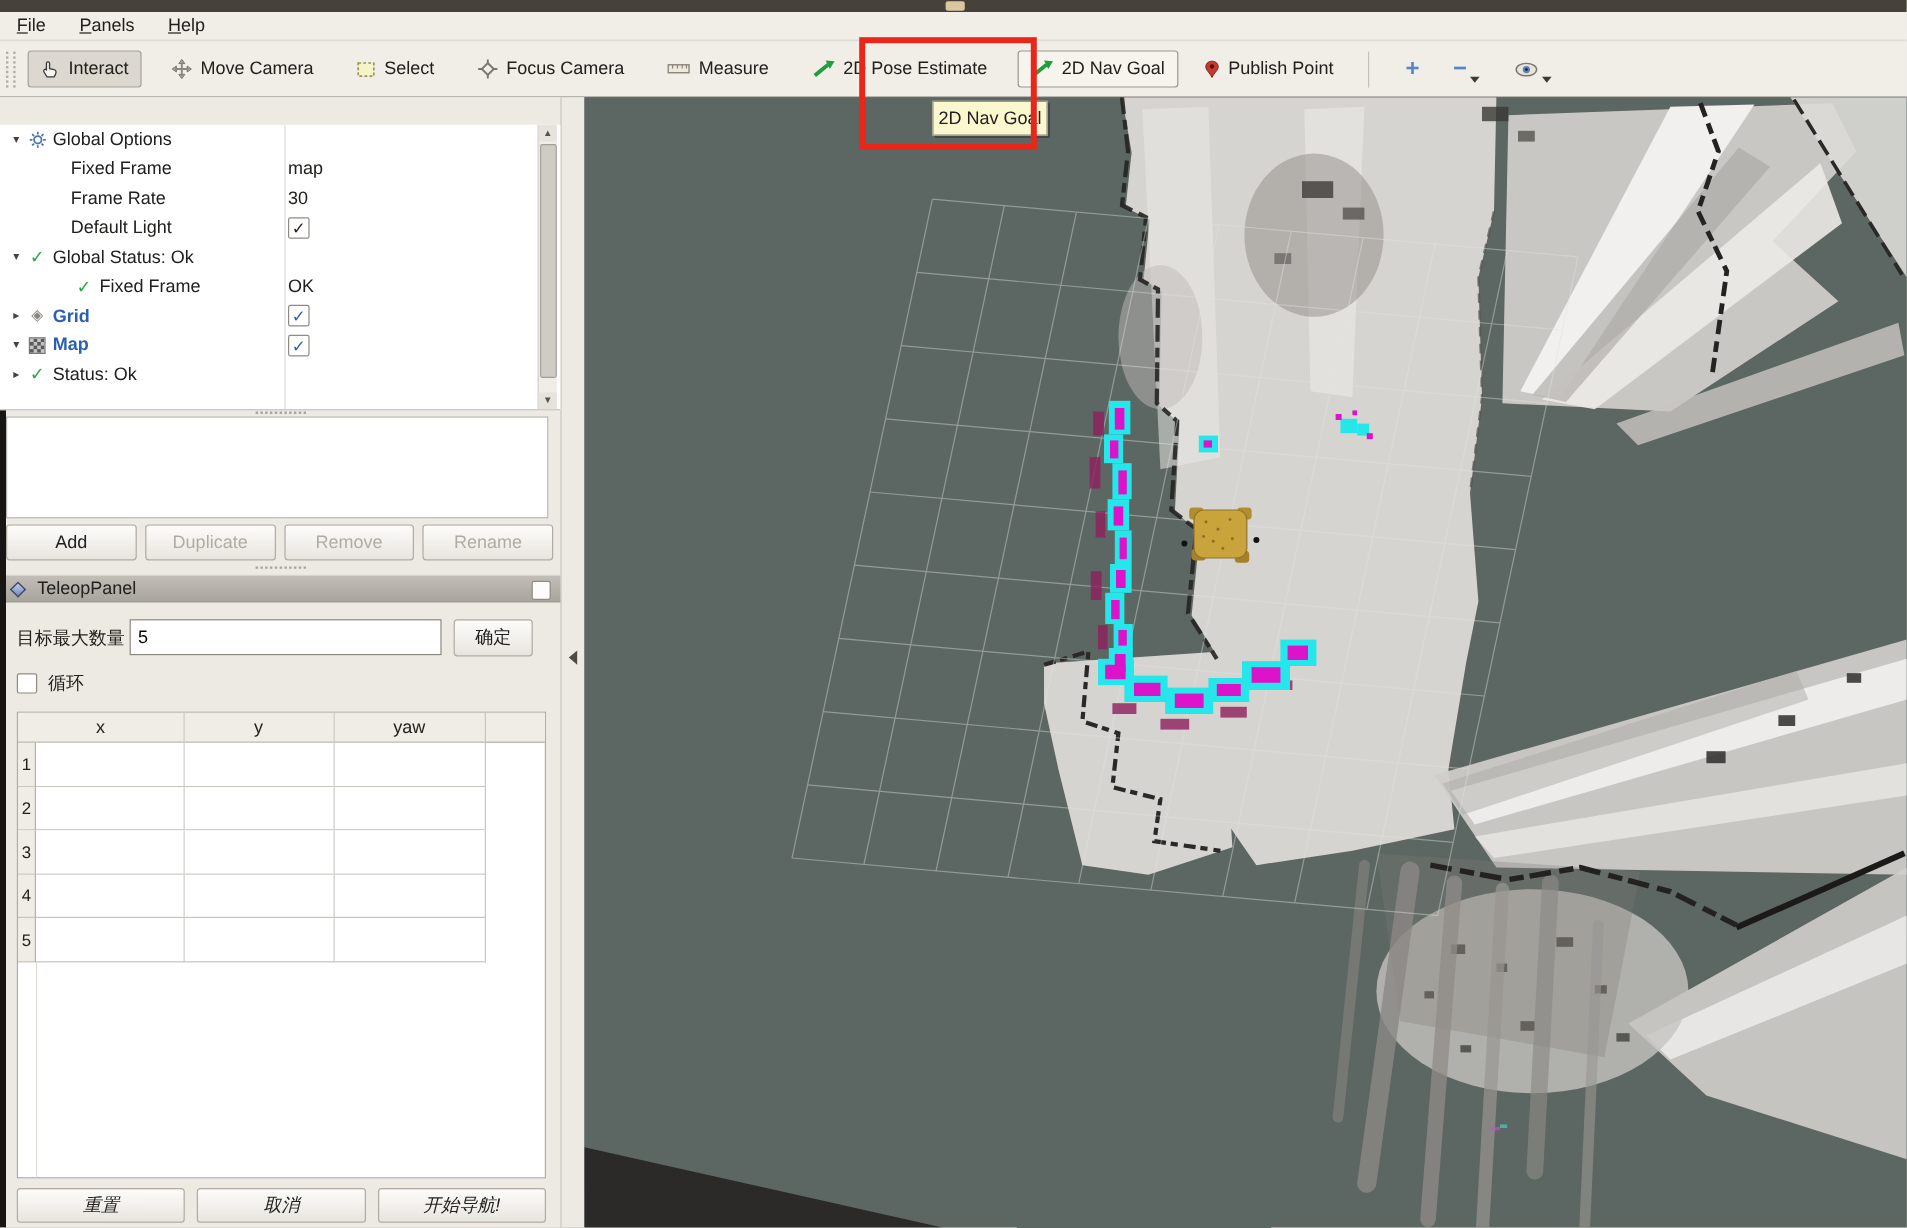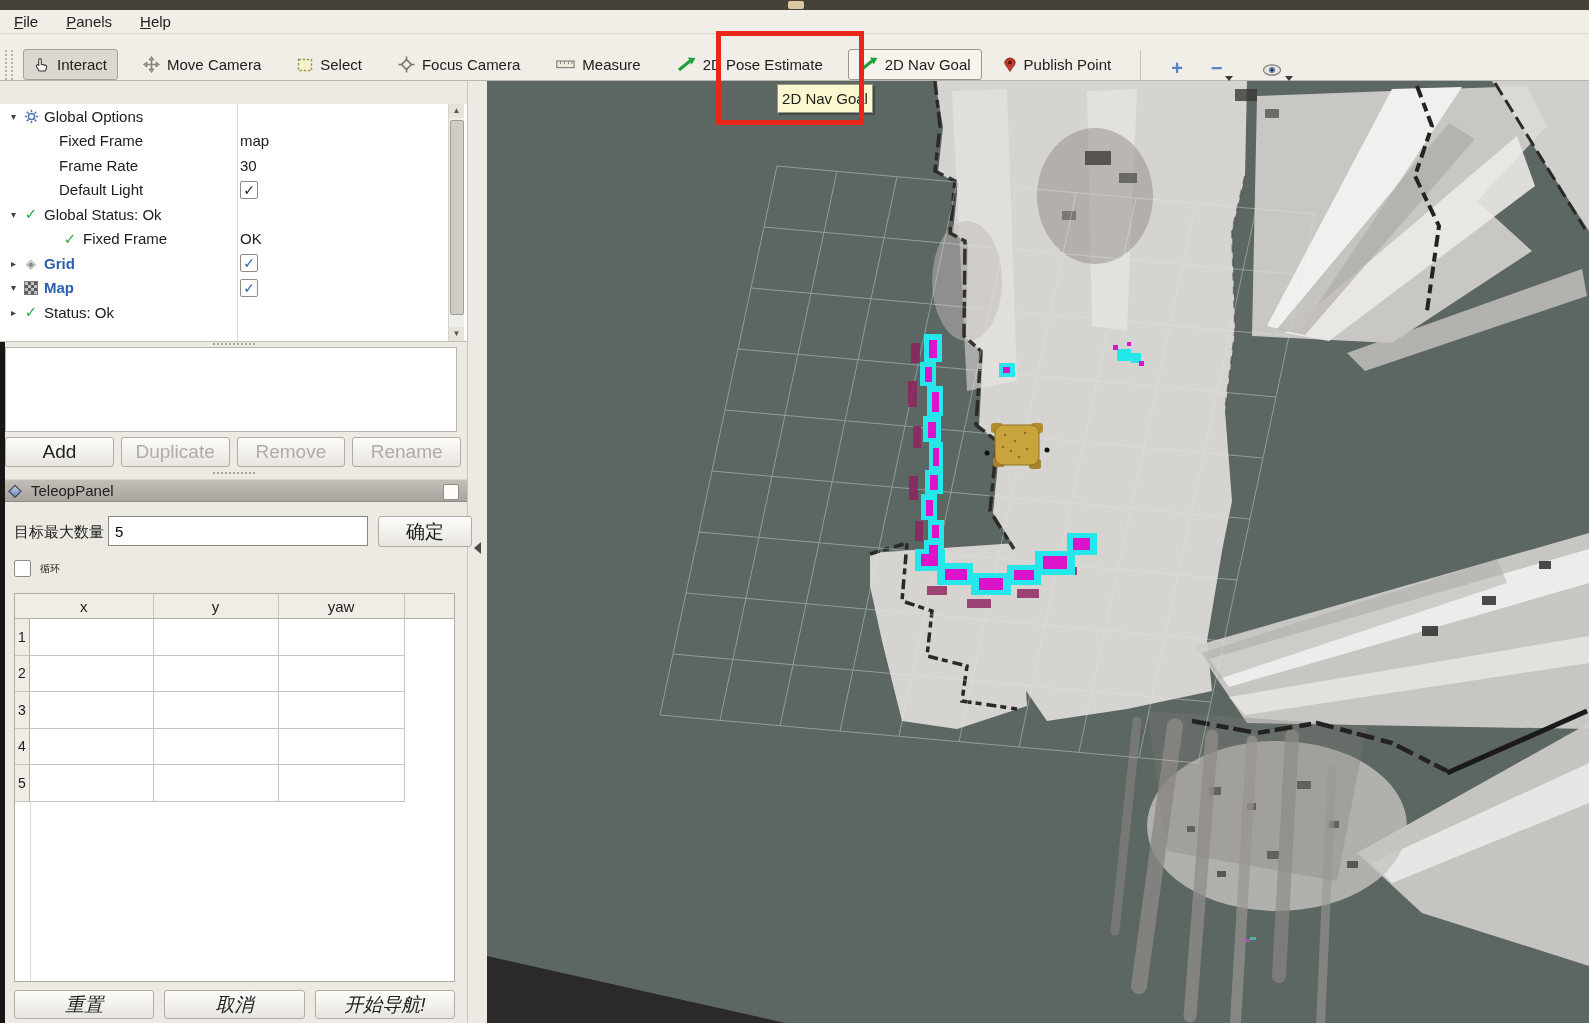--- a/index.html
+++ b/index.html
@@ -5,21 +5,21 @@
   html,body{margin:0;padding:0;width:1589px;height:1023px;overflow:hidden;
     font-family:"Liberation Sans","DejaVu Sans",sans-serif;color:#21201e;background:#edeae4;position:relative;}
   
   .title-strip{position:absolute;left:0;top:0;width:1589px;height:10px;background:#474239;}
   .title-strip .mini-icon{position:absolute;left:788px;top:1px;width:16px;height:8px;background:#d9c7a0;border-radius:2px;}
   .menubar{position:absolute;left:0;top:10px;width:1589px;height:24px;background:#f1eee8;border-bottom:1px solid #dcd8d2;
     display:flex;align-items:center;padding-left:14px;box-sizing:border-box;font-size:15px;gap:28px;}
   .menu-item{cursor:default;}
   .menu-item .u{text-decoration:underline;}
   .toolbar{position:absolute;left:0;top:35px;width:1589px;height:46px;background:#f1eee8;border-bottom:1px solid #b8b5af;
-    display:flex;align-items:flex-end;box-sizing:border-box;font-size:15px;}
+    display:flex;align-items:center;box-sizing:border-box;font-size:15px;}
   .tb-handle{width:4px;height:30px;margin-left:5px;margin-right:10px;border-left:2px dotted #b4b0a8;border-right:2px dotted #b4b0a8;}
   .tb-btn{display:flex;align-items:center;gap:7px;padding:6px 10px;margin-right:14px;border:1px solid transparent;border-radius:3px;white-space:nowrap;}
   .tb-btn.selected{background:#dcd8d0;border-color:#a5a199;}
   .tb-btn.outlined{background:#f7f4ee;border-color:#9b978f;margin-right:10px;}
   .tb-sep{width:1px;height:30px;background:#c5c1ba;margin:0 16px 0 4px;}
   .tb-zoom{font-size:20px;font-weight:700;color:#5585c5;margin:0 14px;position:relative;}
   .caret{display:inline-block;width:0;height:0;border-left:4px solid transparent;border-right:4px solid transparent;border-top:5px solid #3a3a38;position:relative;top:6px;margin-left:2px;}
   
   .left-panel{position:absolute;left:0;top:81px;width:467px;height:942px;background:#edeae4;border-right:1px solid #c8c5bf;}
   .sec-header{position:absolute;left:0;width:467px;height:23px;background:linear-gradient(#c2beb7,#a9a59e);
@@ -34,31 +34,31 @@
   .trow.accent .tlabel{color:#2b5fb0;font-weight:700;}
   .tval{position:absolute;left:240px;top:0;height:100%;display:flex;align-items:center;gap:6px;font-size:15px;}
   .cb{width:16px;height:16px;background:#fff;border:1px solid #8f8b84;border-radius:2px;display:flex;align-items:center;justify-content:center;font-size:14px;font-weight:700;line-height:1;}
   .swatch{width:17px;height:17px;border:1px solid #55524d;}
   .check-glyph{color:#27a844;font-weight:700;font-size:15px;}
   .vscroll{position:absolute;right:3px;top:0;width:15px;height:237px;background:#efede8;border-left:1px solid #d5d2cc;}
   .vs-arrow{position:absolute;left:0;width:15px;height:14px;font-size:8px;color:#55524d;text-align:center;line-height:14px;background:#e6e3dd;}
   .vs-thumb{position:absolute;left:1px;top:16px;width:12px;height:193px;background:#cfccc5;border:1px solid #a39f98;border-radius:2px;}
   .dot-handle{position:absolute;left:50%;transform:translateX(-50%);width:42px;border-top:2px dotted #a8a49c;}
   .desc-box{position:absolute;left:5px;top:266px;width:452px;height:85px;background:#fff;border:1px solid #b9b5ae;box-sizing:border-box;}
-  .btn{background:linear-gradient(#fdfcfa,#e8e5df);border:1px solid #b0aca4;border-radius:3px;font-size:19px;color:#21201e;
+  .btn{background:linear-gradient(#fdfcfa,#e8e5df);border:1px solid #b0aca4;border-radius:3px;font-size:15px;color:#21201e;
     display:flex;align-items:center;justify-content:center;font-family:inherit;}
   .btn.disabled{color:#b0aca4;}
   .disp-btnrow{position:absolute;left:5px;top:356px;width:456px;height:30px;display:flex;gap:7px;}
   .disp-btnrow .btn{flex:1;}
   
   .form-label{position:absolute;left:14px;top:442px;font-size:15px;}
   .goal-input{position:absolute;left:108px;top:435px;width:260px;height:30px;border:1px solid #8a867e;background:#fff;
     font-size:15px;padding:0 6px;box-sizing:border-box;font-family:inherit;}
-  .confirm-btn{position:absolute;left:378px;top:435px;width:94px;height:31px;}
-  .loop-row{position:absolute;left:14px;top:479px;display:flex;align-items:center;gap:9px;font-size:10px;}
+  .confirm-btn{position:absolute;left:378px;top:435px;width:66px;height:31px;}
+  .loop-row{position:absolute;left:14px;top:479px;display:flex;align-items:center;gap:9px;font-size:15px;}
   .loop-cb{width:15px;height:15px;background:#fff;border:1px solid #8f8b84;border-radius:2px;}
   .goal-table{position:absolute;left:14px;top:512px;width:441px;height:389px;background:#fff;border:1px solid #b0aca5;box-sizing:border-box;}
   .gt-header{position:absolute;left:0;top:0;height:25px;background:#f0ede7;border-bottom:1px solid #b5b1aa;
     display:flex;align-items:center;justify-content:center;font-size:15px;box-sizing:border-box;border-right:1px solid #c8c5bf;}
   .gt-rownum{position:absolute;left:0;width:15px;height:36.5px;background:#f0ede7;border-right:1px solid #b5b1aa;border-bottom:1px solid #c8c5bf;
     font-size:14px;display:flex;align-items:center;justify-content:center;box-sizing:border-box;}
   .gt-cell{position:absolute;height:36.5px;background:#fff;border-right:1px solid #c8c5bf;border-bottom:1px solid #c8c5bf;box-sizing:border-box;}
   .gt-colline{position:absolute;left:15px;top:207.5px;bottom:0;width:1px;background:#dedbd5;}
   .footer-row{position:absolute;left:14px;top:909px;width:441px;height:29px;display:flex;gap:10px;}
   .footer-row .btn{flex:1;font-style:italic;}

